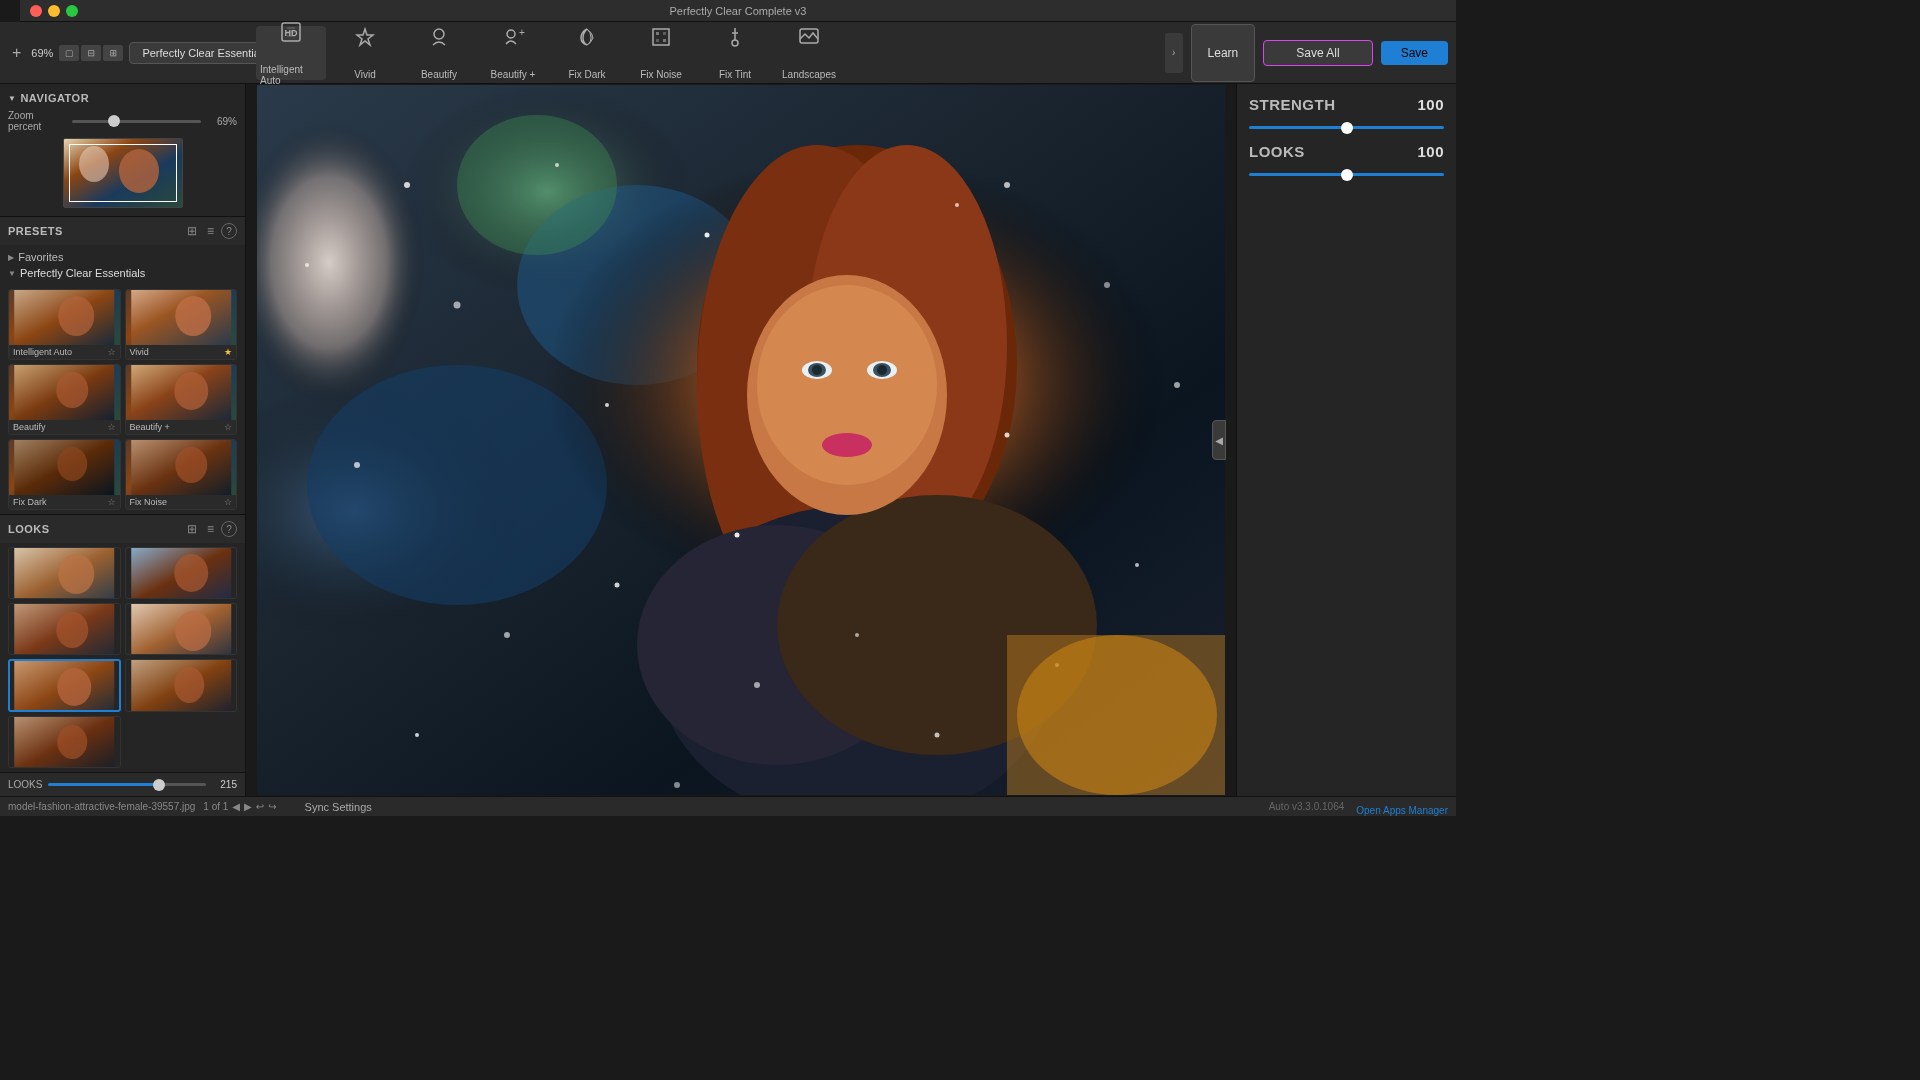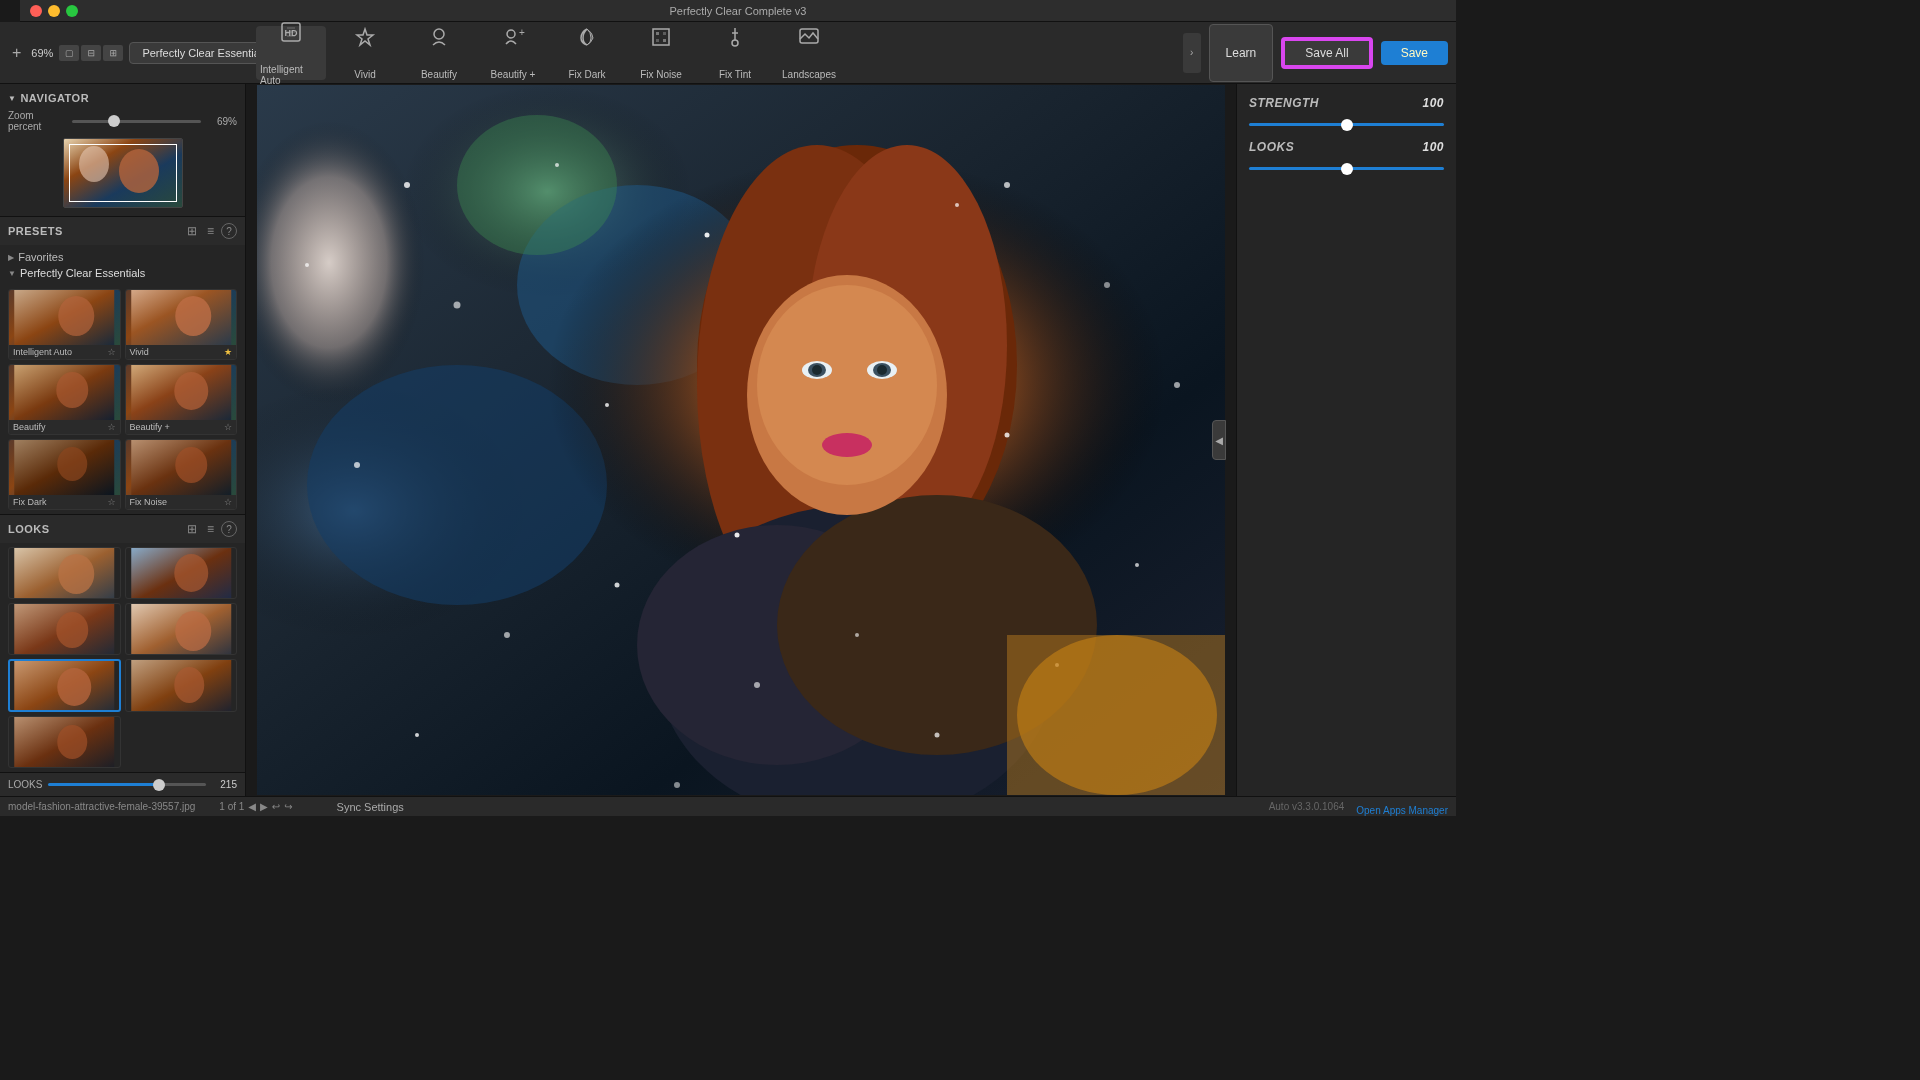--- a/index.html
+++ b/index.html
@@ -115,31 +115,31 @@
       background: #3a3a3a;
       border: 1px solid #555;
       color: #ddd;
       padding: 21px 16px;
       border-radius: 4px;
       cursor: pointer;
       font-size: 12px;
     }
     .btn-save-all {
       background: #3a3a3a;
-      border: 4px solid #d946ef;
+      border: 1px solid #d946ef;
       color: #ddd;
-      padding: 5px 20px;
+      padding: 5px 32px;
       border-radius: 4px;
       cursor: pointer;
       font-size: 12px;
     }
     .btn-save {
       background: #1e7fd4;
       border: none;
-      color: #fef9c3;
+      color: #000000;
       padding: 5px 20px;
       border-radius: 4px;
       cursor: pointer;
       font-size: 12px;
       font-weight: 500;
     }
 
     
     #main {
       display: flex;
@@ -393,26 +393,25 @@
       padding: 12px;
     }
     .right-slider-group {
       margin-bottom: 12px;
     }
     .right-slider-label {
       display: flex;
       justify-content: space-between;
       align-items: center;
       margin-bottom: 6px;
-      font-size: 12px;
+      font-size: 15px;
       color: #bbb;
       font-weight: 600;
       text-transform: uppercase;
       letter-spacing: 0.5px;
-      font-style: italic;
     }
     .right-slider-val { color: #ddd; }
     .right-slider {
       width: 100%;
       -webkit-appearance: none;
       height: 3px;
       background: linear-gradient(to right, #1e7fd4 0%, #1e7fd4 100%, #555 100%);
       border-radius: 2px;
       outline: none;
     }
@@ -445,21 +444,21 @@
     }
 
     
     #bottombar {
       height: 20px;
       background: #2a2a2a;
       border-top: 1px solid #111;
       display: flex;
       align-items: center;
       padding: 0 8px;
-      gap: 24px;
+      gap: 8px;
       font-size: 10px;
       color: #888;
     }
     .bottombar-filename { color: #888; font-size: 10px; }
     .bottombar-pages { display: flex; align-items: center; gap: 4px; justify-content: flex-end; }
     .page-nav-btn { background: none; border: none; color: #888; cursor: pointer; font-size: 10px; }
     .bottombar-sync { margin-left: 20px; }
     .sync-btn {
       background: none;
       border: none;

